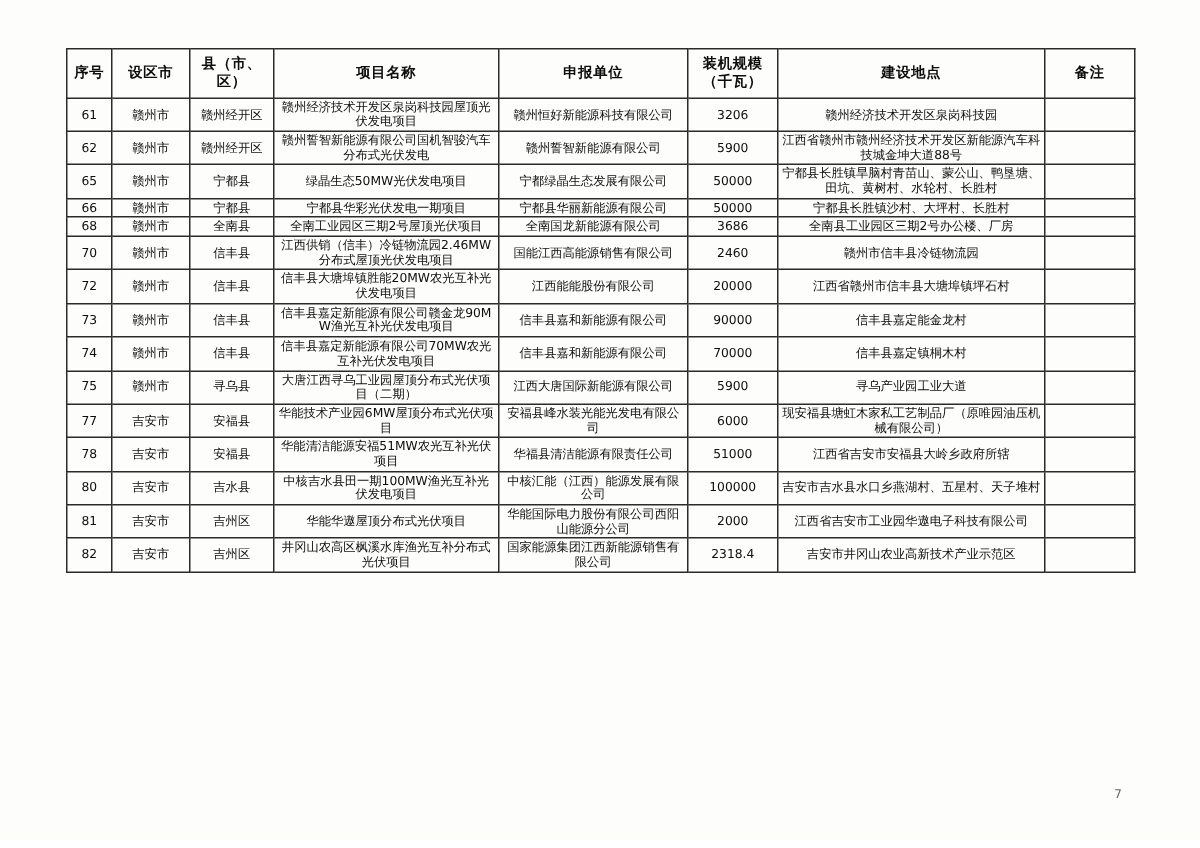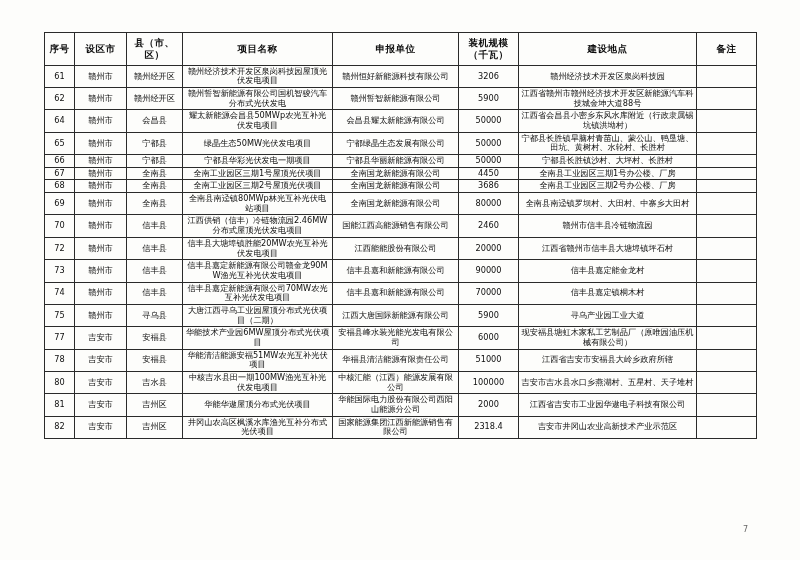--- a/index.html
+++ b/index.html
@@ -117,80 +117,50 @@
             <td class="seq">62</td>
             <td class="city">赣州市</td>
             <td class="county">赣州经开区</td>
             <td class="proj">赣州誓智新能源有限公司国机智骏汽车分布式光伏发电</td>
             <td class="unit">赣州誓智新能源有限公司</td>
             <td class="cap">5900</td>
             <td class="site">江西省赣州市赣州经济技术开发区新能源汽车科技城金坤大道88号</td>
             <td class="note"></td>
           </tr>
           <tr>
-            <td class="seq">64</td>
-            <td class="city">赣州市</td>
-            <td class="county">会昌县</td>
-            <td class="proj">耀太新能源会昌县50MWp农光互补光伏发电项目</td>
-            <td class="unit">会昌县耀太新能源有限公司</td>
-            <td class="cap">50000</td>
-            <td class="site">江西省会昌县小密乡东风水库附近（行政隶属锡坑镇洪坳村）</td>
-            <td class="note"></td>
-          </tr>
-          <tr>
             <td class="seq">65</td>
             <td class="city">赣州市</td>
             <td class="county">宁都县</td>
             <td class="proj">绿晶生态50MW光伏发电项目</td>
             <td class="unit">宁都绿晶生态发展有限公司</td>
             <td class="cap">50000</td>
             <td class="site">宁都县长胜镇旱脑村青苗山、蒙公山、鸭垦塘、田坑、黄树村、水轮村、长胜村</td>
             <td class="note"></td>
           </tr>
           <tr>
             <td class="seq">66</td>
             <td class="city">赣州市</td>
             <td class="county">宁都县</td>
             <td class="proj">宁都县华彩光伏发电一期项目</td>
             <td class="unit">宁都县华丽新能源有限公司</td>
             <td class="cap">50000</td>
             <td class="site">宁都县长胜镇沙村、大坪村、长胜村</td>
             <td class="note"></td>
           </tr>
           <tr>
-            <td class="seq">67</td>
-            <td class="city">赣州市</td>
-            <td class="county">全南县</td>
-            <td class="proj">全南工业园区三期1号屋顶光伏项目</td>
-            <td class="unit">全南国龙新能源有限公司</td>
-            <td class="cap">4450</td>
-            <td class="site">全南县工业园区三期1号办公楼、厂房</td>
-            <td class="note"></td>
-          </tr>
-          <tr>
             <td class="seq">68</td>
             <td class="city">赣州市</td>
             <td class="county">全南县</td>
             <td class="proj">全南工业园区三期2号屋顶光伏项目</td>
             <td class="unit">全南国龙新能源有限公司</td>
             <td class="cap">3686</td>
             <td class="site">全南县工业园区三期2号办公楼、厂房</td>
             <td class="note"></td>
           </tr>
           <tr>
-            <td class="seq">69</td>
-            <td class="city">赣州市</td>
-            <td class="county">全南县</td>
-            <td class="proj">全南县南迳镇80MWp林光互补光伏电站项目</td>
-            <td class="unit">全南国龙新能源有限公司</td>
-            <td class="cap">80000</td>
-            <td class="site">全南县南迳镇罗坝村、大田村、中寨乡大田村</td>
-            <td class="note"></td>
-          </tr>
-          <tr>
             <td class="seq">70</td>
             <td class="city">赣州市</td>
             <td class="county">信丰县</td>
             <td class="proj">江西供销（信丰）冷链物流园2.46MW分布式屋顶光伏发电项目</td>
             <td class="unit">国能江西高能源销售有限公司</td>
             <td class="cap">2460</td>
             <td class="site">赣州市信丰县冷链物流园</td>
             <td class="note"></td>
           </tr>
           <tr>

